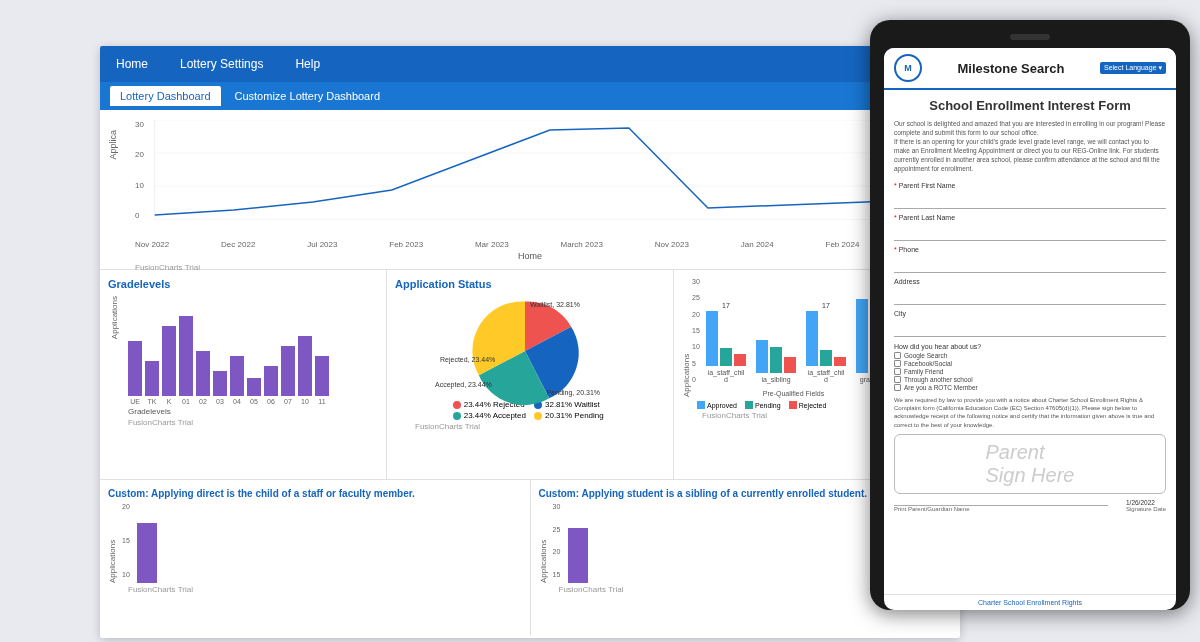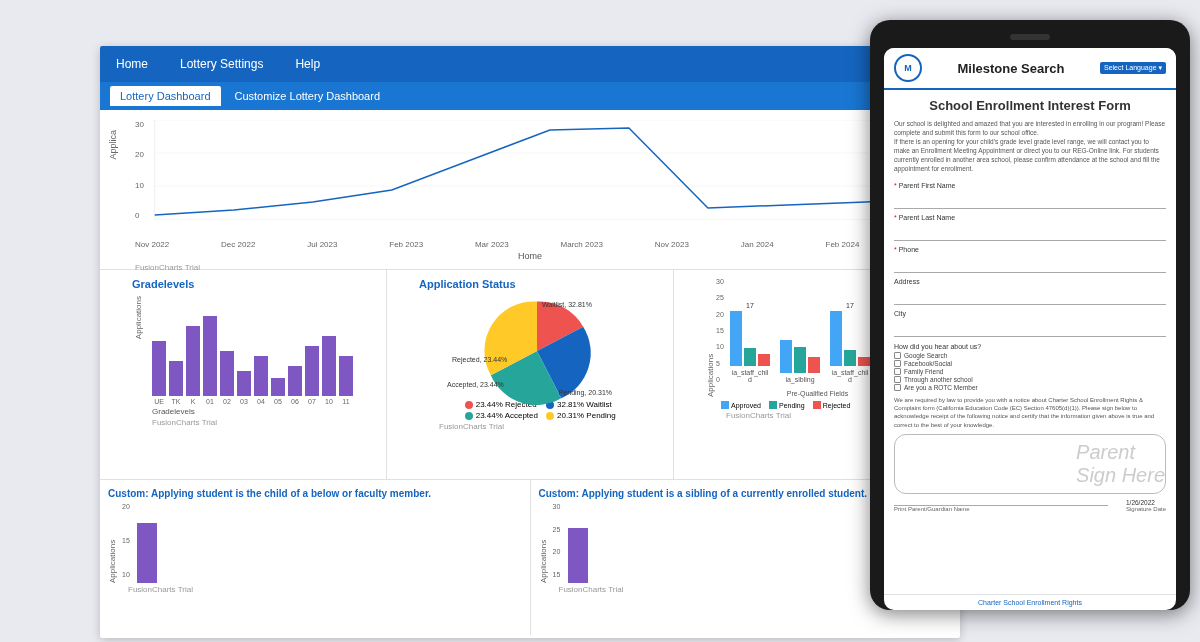--- a/index.html
+++ b/index.html
@@ -113,21 +113,20 @@
     .three-col {
       display: flex;
       height: 210px;
       border-bottom: 1px solid #e0e0e0;
     }
     .col-panel {
       flex: 1;
       border-right: 1px solid #e0e0e0;
       padding: 8px;
       overflow: hidden;
-      margin-left: 24px;
     }
     .col-panel:last-child { border-right: none; }
     .panel-title {
       font-size: 11px;
       color: #1565c0;
       font-weight: bold;
       margin-bottom: 6px;
     }
 
     
@@ -410,23 +409,23 @@
       color: #555;
       line-height: 1.4;
       margin: 5px 0;
     }
 
     .signature-box {
       border: 1px solid #bbb;
       height: 60px;
       display: flex;
       align-items: center;
-      justify-content: flex-end;
+      justify-content: center;
       margin: 5px 0;
-      border-radius: 12px;
+      border-radius: 6px;
     }
     .signature-text {
       font-size: 20px;
       color: #ccc;
       font-style: italic;
     }
 
     .signature-row {
       display: flex;
       justify-content: space-between;
@@ -675,21 +674,21 @@
           <div class="preq-legend-dot" style="background:#ef5350"></div>
           <span>Rejected</span>
         </div>
       </div>
       <div class="fusion-trial">FusionCharts Trial</div>
     </div>
   </div>
 
   <div class="two-col">
     <div class="custom-panel">
-      <div class="custom-title">Custom: Applying student is the child of a below or faculty member.</div>
+      <div class="custom-title">Custom: Applying direct is the child of a staff or faculty member.</div>
       <div style="display:flex">
         <span style="font-size:8px;color:#666;writing-mode:vertical-rl;transform:rotate(180deg);flex-shrink:0">Applications</span>
         <div>
           <div style="display:flex;flex-direction:column-reverse;height:75px;justify-content:space-between;font-size:7px;color:#666;position:absolute;margin-left:5px">
             <span>10</span>
             <span>15</span>
             <span>20</span>
           </div>
           <div class="custom-bar-chart">
             <div class="custom-bar" style="height:60px"></div>

